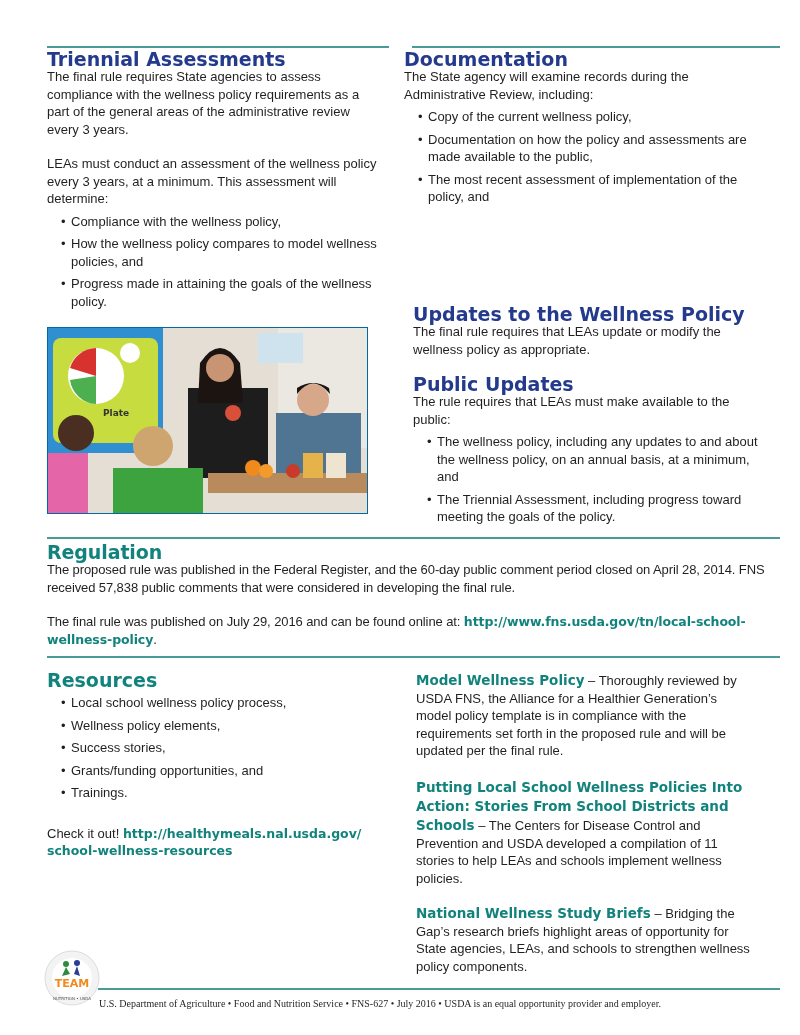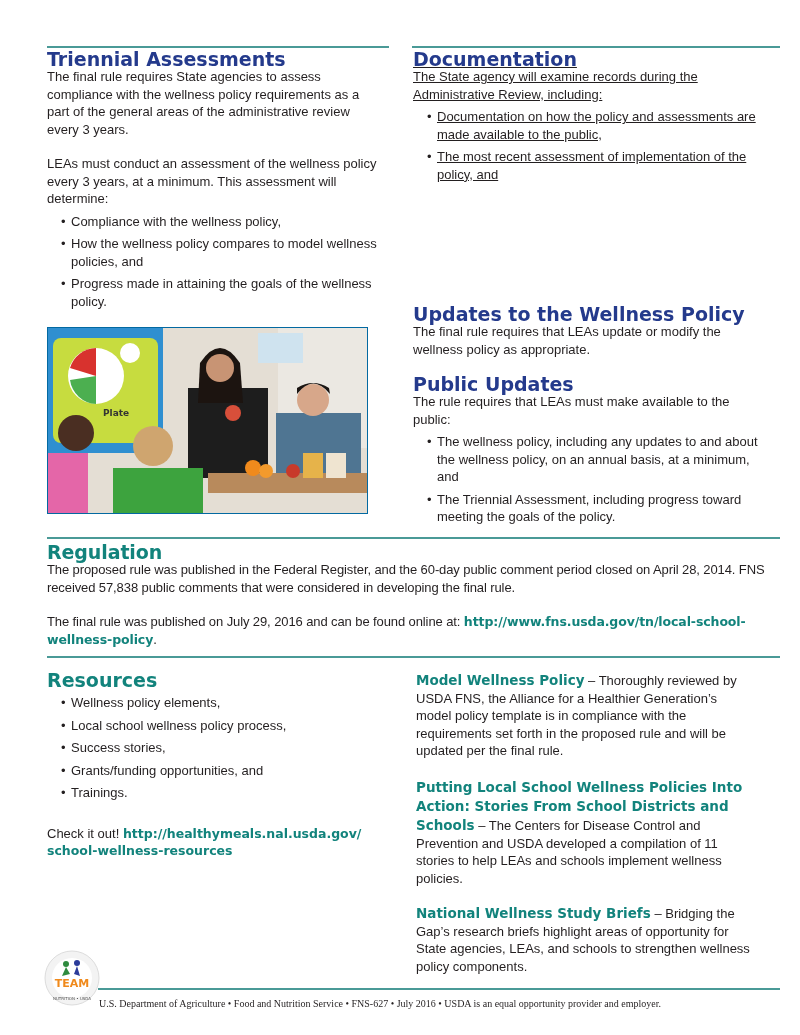--- a/index.html
+++ b/index.html
@@ -66,24 +66,25 @@
     <circle cx="105" cy="118" r="20" fill="#cfa56f"></circle>
     <rect x="160" y="145" width="161" height="20" fill="#b88a5c"></rect>
     <circle cx="205" cy="140" r="8" fill="#f08a1c"></circle>
     <circle cx="218" cy="143" r="7" fill="#f39a2c"></circle>
     <circle cx="245" cy="143" r="7" fill="#c83a2a"></circle>
     <rect x="255" y="125" width="20" height="25" fill="#e6b34a"></rect>
     <rect x="278" y="125" width="20" height="25" fill="#efe4d0"></rect>
   </svg>
 </div>
 
-<div class="col" style="left:413px; top:51px; width:355px;text-decoration:underline;">
+<div class="col" style="left:404px; top:51px; width:355px;">
   <h2 class="navy">Documentation</h2>
   <p>The State agency will examine records during the Administrative Review, including:</p>
   <ul class="bul">
+    <li>Copy of the current wellness policy,</li>
     <li>Documentation on how the policy and assessments are made available to the public,</li>
     <li>The most recent assessment of implementation of the policy, and</li>
   </ul>
 </div>
 
 <div class="col" style="left:413px; top:306px; width:355px;">
   <h2 class="navy">Updates to the Wellness Policy</h2>
   <p>The final rule requires that LEAs update or modify the wellness policy as appropriate.</p>
 </div>
 
@@ -101,22 +102,22 @@
   <h2 class="teal">Regulation</h2>
   <p>The proposed rule was published in the Federal Register, and the 60-day public comment period closed on April 28, 2014. FNS received 57,838 public comments that were considered in developing the final rule.</p>
   <div class="gap"></div>
   <p><span>The final rule was published on July 29, 2016 and can be found online at: </span><a class="link">http://www.fns.usda.gov/tn/local-school-wellness-policy</a><span>.</span></p>
 </div>
 <div class="rule" style="left:47px; top:656px; width:733px;"></div>
 
 <div class="col" style="left:47px; top:672px; width:330px;">
   <h2 class="teal">Resources</h2>
   <ul class="bul">
+    <li>Local school wellness policy process,</li>
     <li>Wellness policy elements,</li>
-    <li>Local school wellness policy process,</li>
     <li>Success stories,</li>
     <li>Grants/funding opportunities, and</li>
     <li>Trainings.</li>
   </ul>
   <div style="height:18px;"></div>
   <p style="width:320px; word-break:break-all;"><span>Check it out! </span><a class="link">http://healthymeals.nal.usda.gov/school-wellness-resources</a></p>
 </div>
 
 <div class="col" style="left:416px; top:672px; width:340px;">
   <p><a class="lead">Model Wellness Policy</a><span> – </span><span>Thoroughly reviewed by USDA FNS, the Alliance for a Healthier Generation’s model policy template is in compliance with the requirements set forth in the proposed rule and will be updated per the final rule.</span></p>

